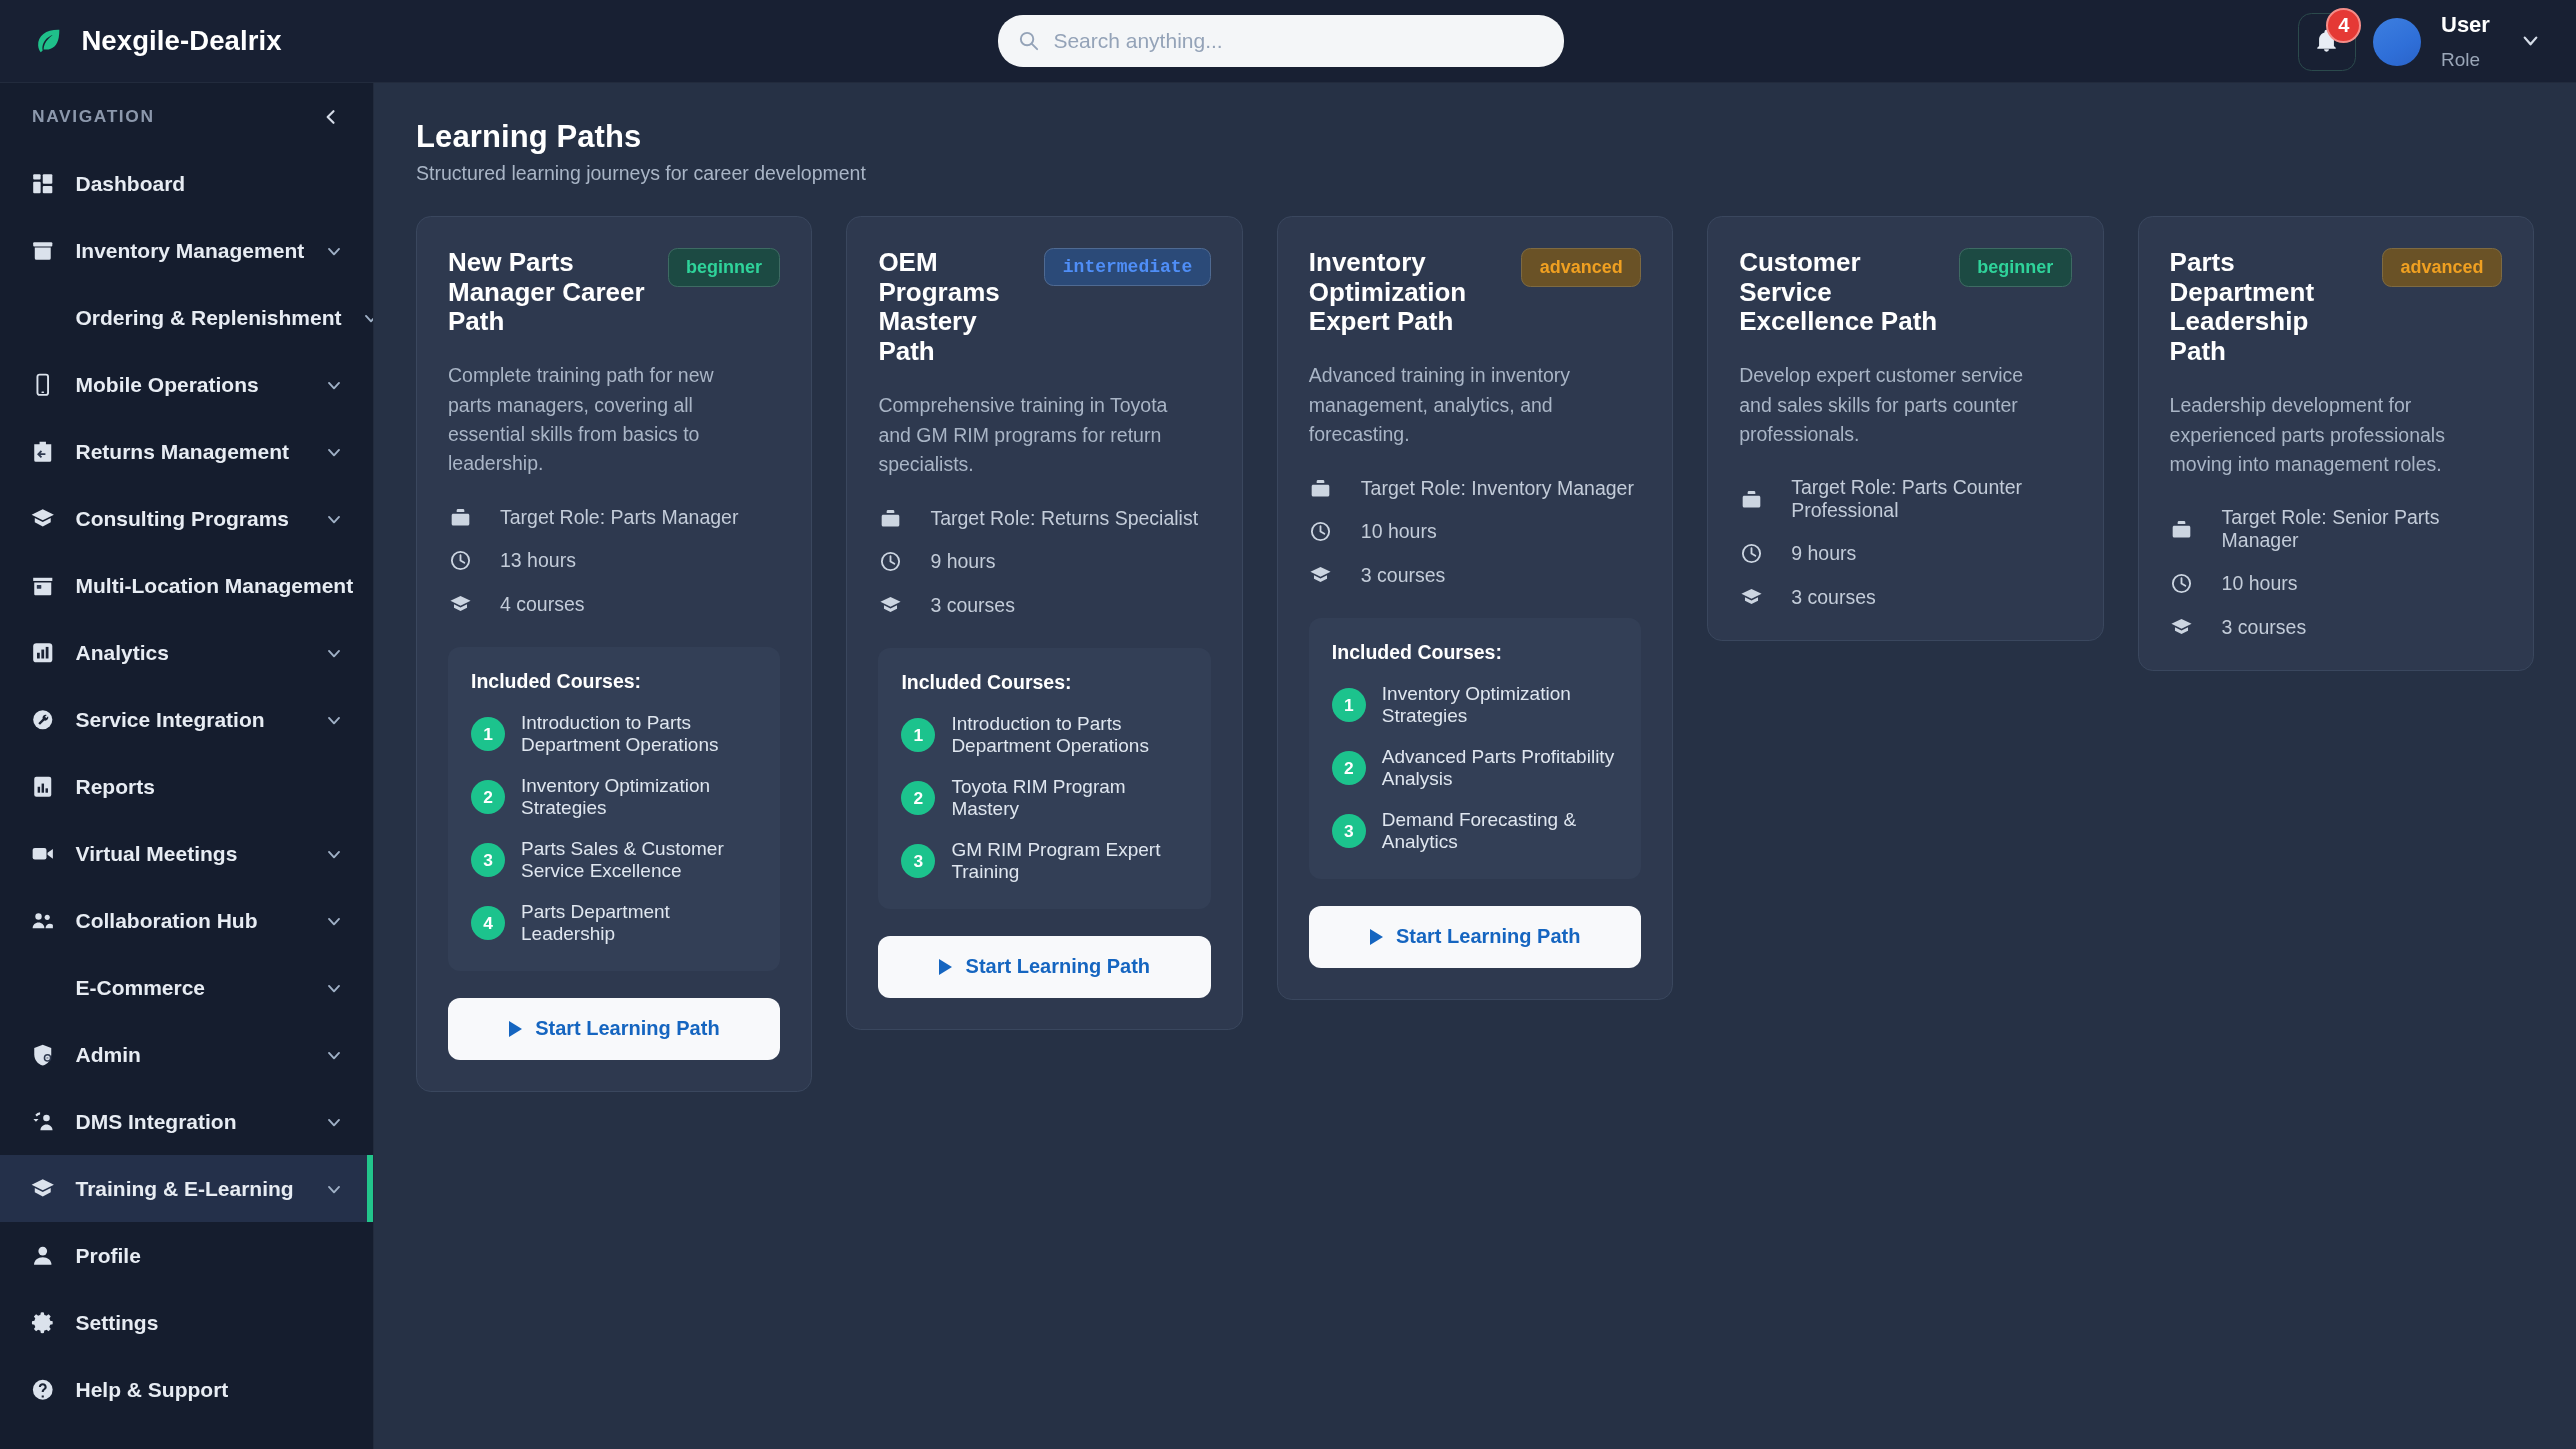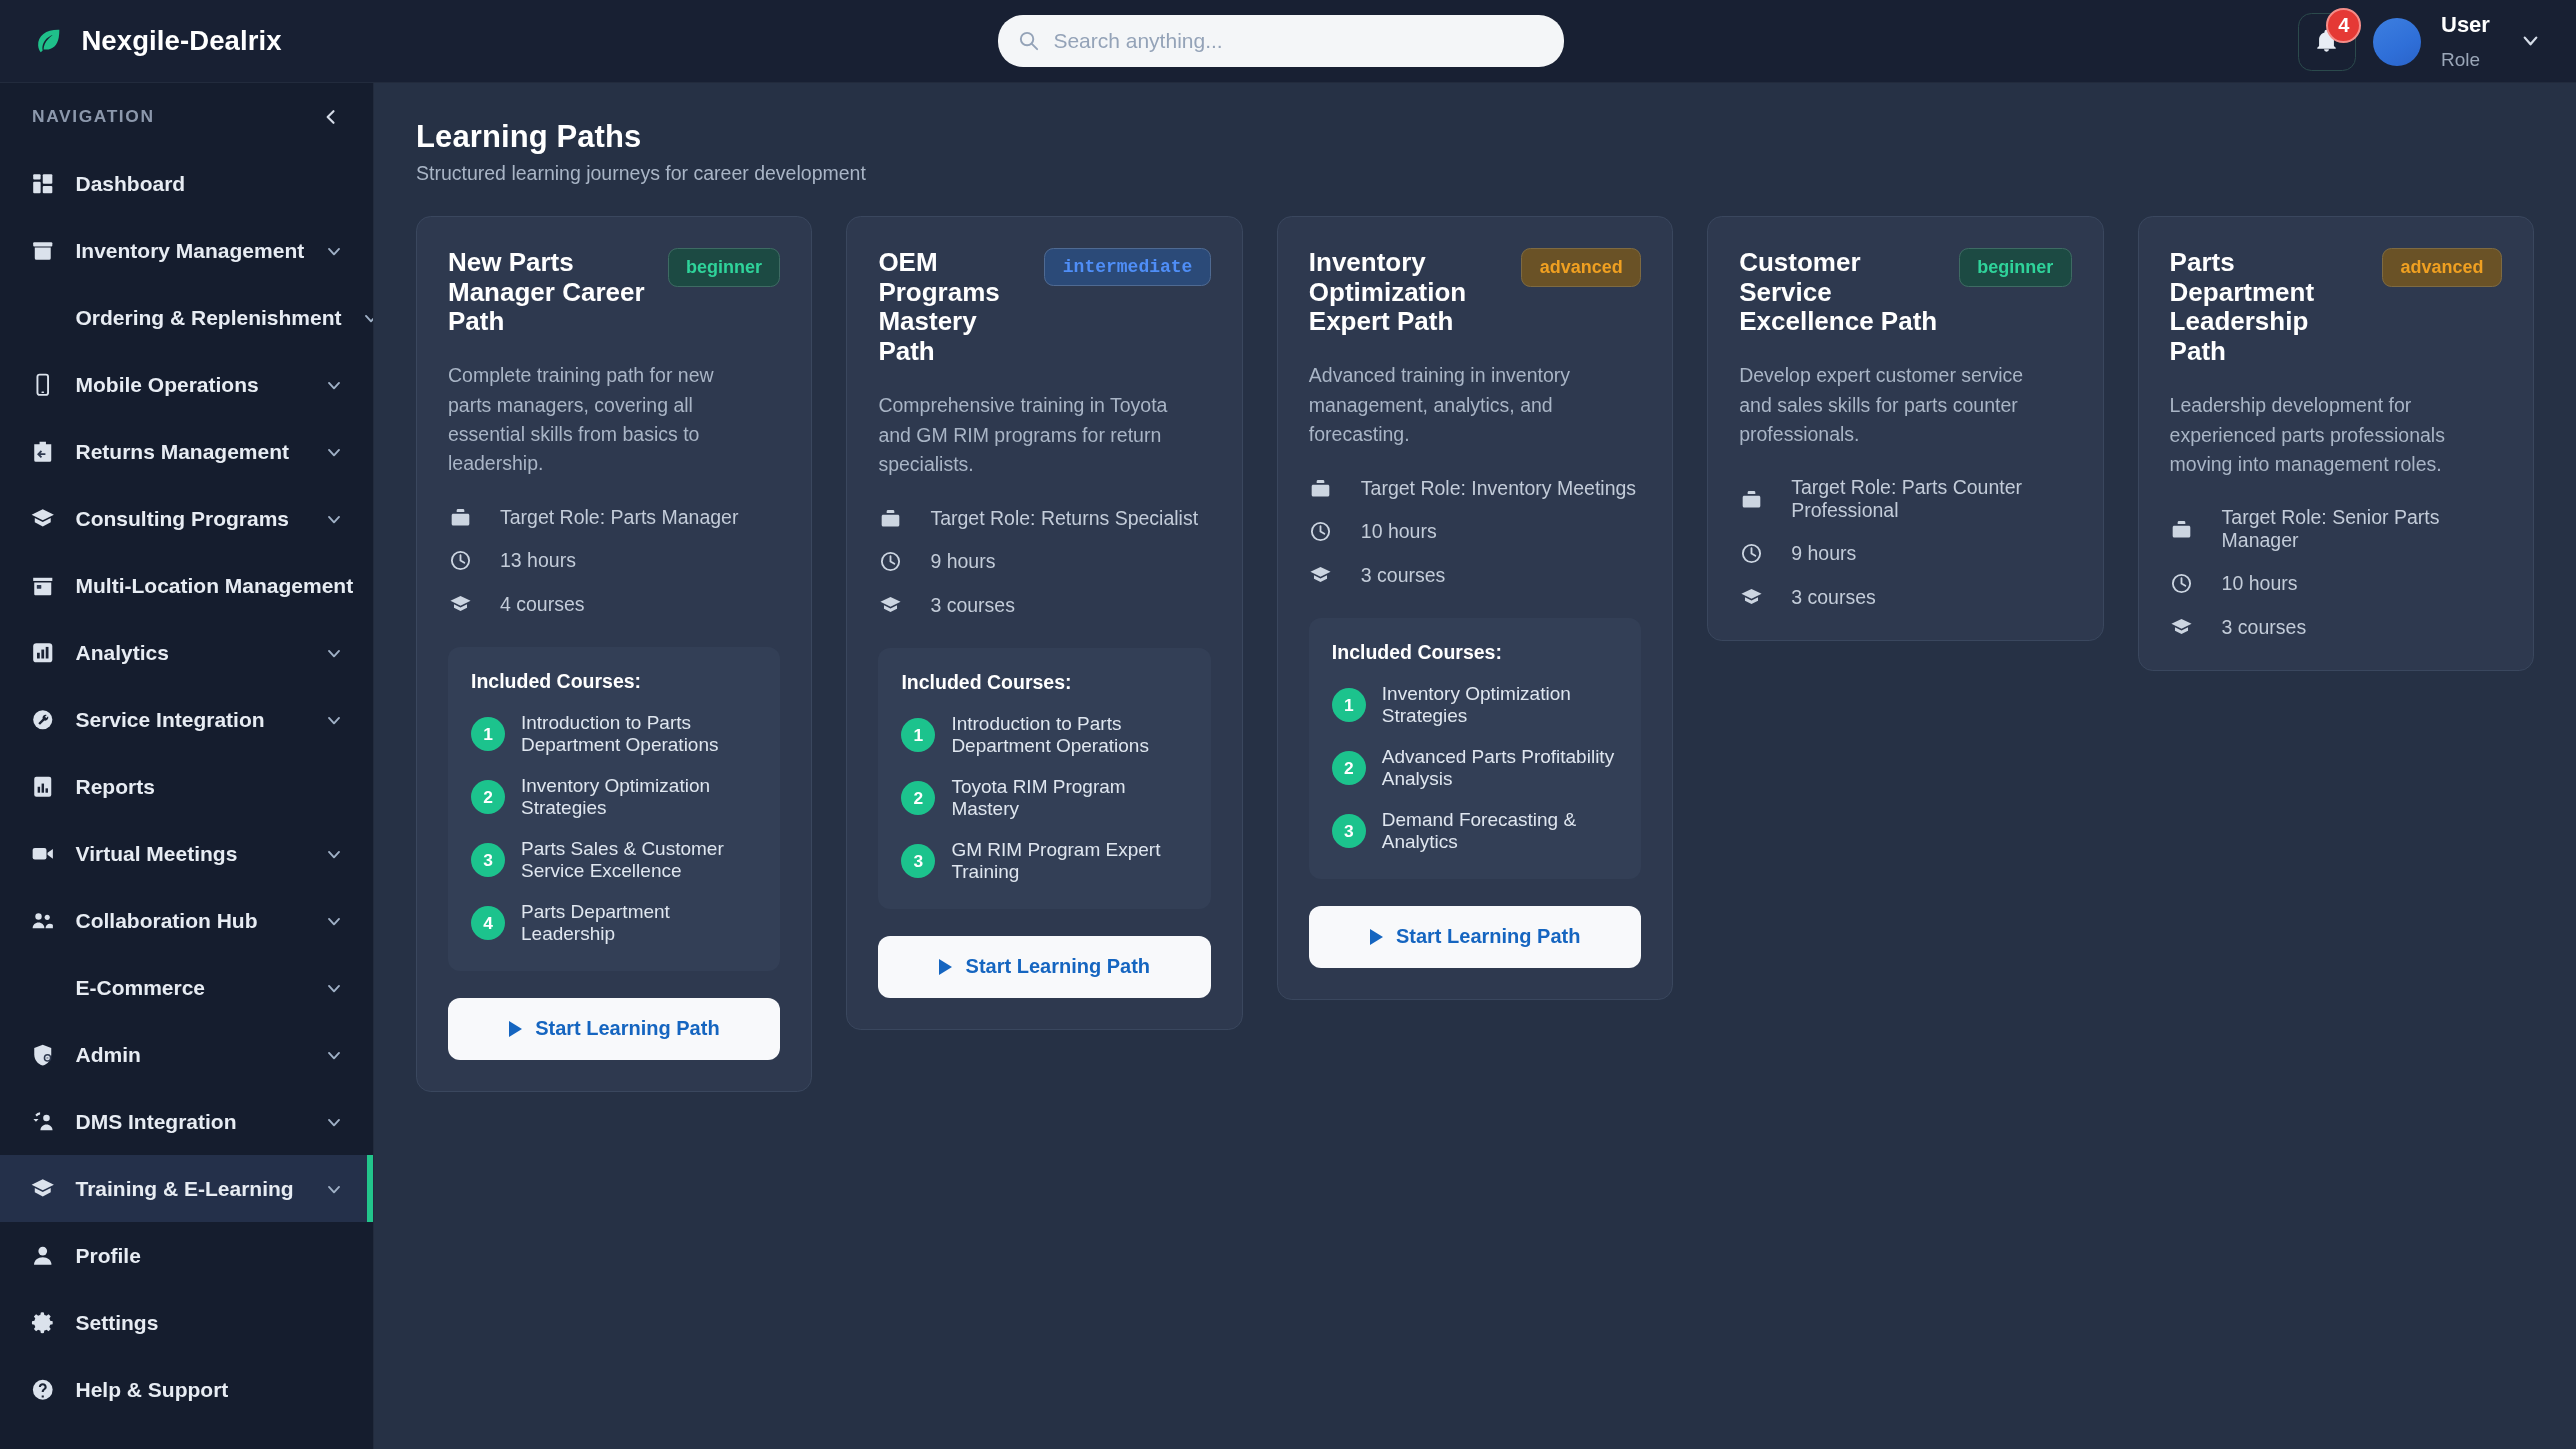--- a/index.html
+++ b/index.html
@@ -602,21 +602,21 @@
           <div class="badge advanced">advanced</div>
         </div>
         <div class="card-desc">Advanced training in inventory management, analytics, and forecasting.</div>
         <div class="meta-list">
           <div class="meta-row">
             <span class="ico">
               <svg width="23" height="23" viewBox="0 0 24 24" fill="#ccd5e1">
                 <path d="M9.4 3.2h5.2c.8 0 1.4.6 1.4 1.4v1.6h-8V4.6c0-.8.6-1.4 1.4-1.4zm-5 5h15.2c.9 0 1.6.7 1.6 1.6v9c0 .9-.7 1.6-1.6 1.6H4.4c-.9 0-1.6-.7-1.6-1.6v-9c0-.9.7-1.6 1.6-1.6z"></path>
               </svg>
             </span>
-            <span class="meta-text">Target Role: Inventory Meetings</span>
+            <span class="meta-text">Target Role: Inventory Manager</span>
           </div>
           <div class="meta-row">
             <span class="ico">
               <svg width="23" height="23" viewBox="0 0 24 24" fill="none" stroke="#ccd5e1" stroke-width="1.9" stroke-linecap="round">
                 <circle cx="12" cy="12" r="9"></circle>
                 <polyline points="12,6.5 12,12 16,14.3"></polyline>
               </svg>
             </span>
             <span class="meta-text">10 hours</span>
           </div>

